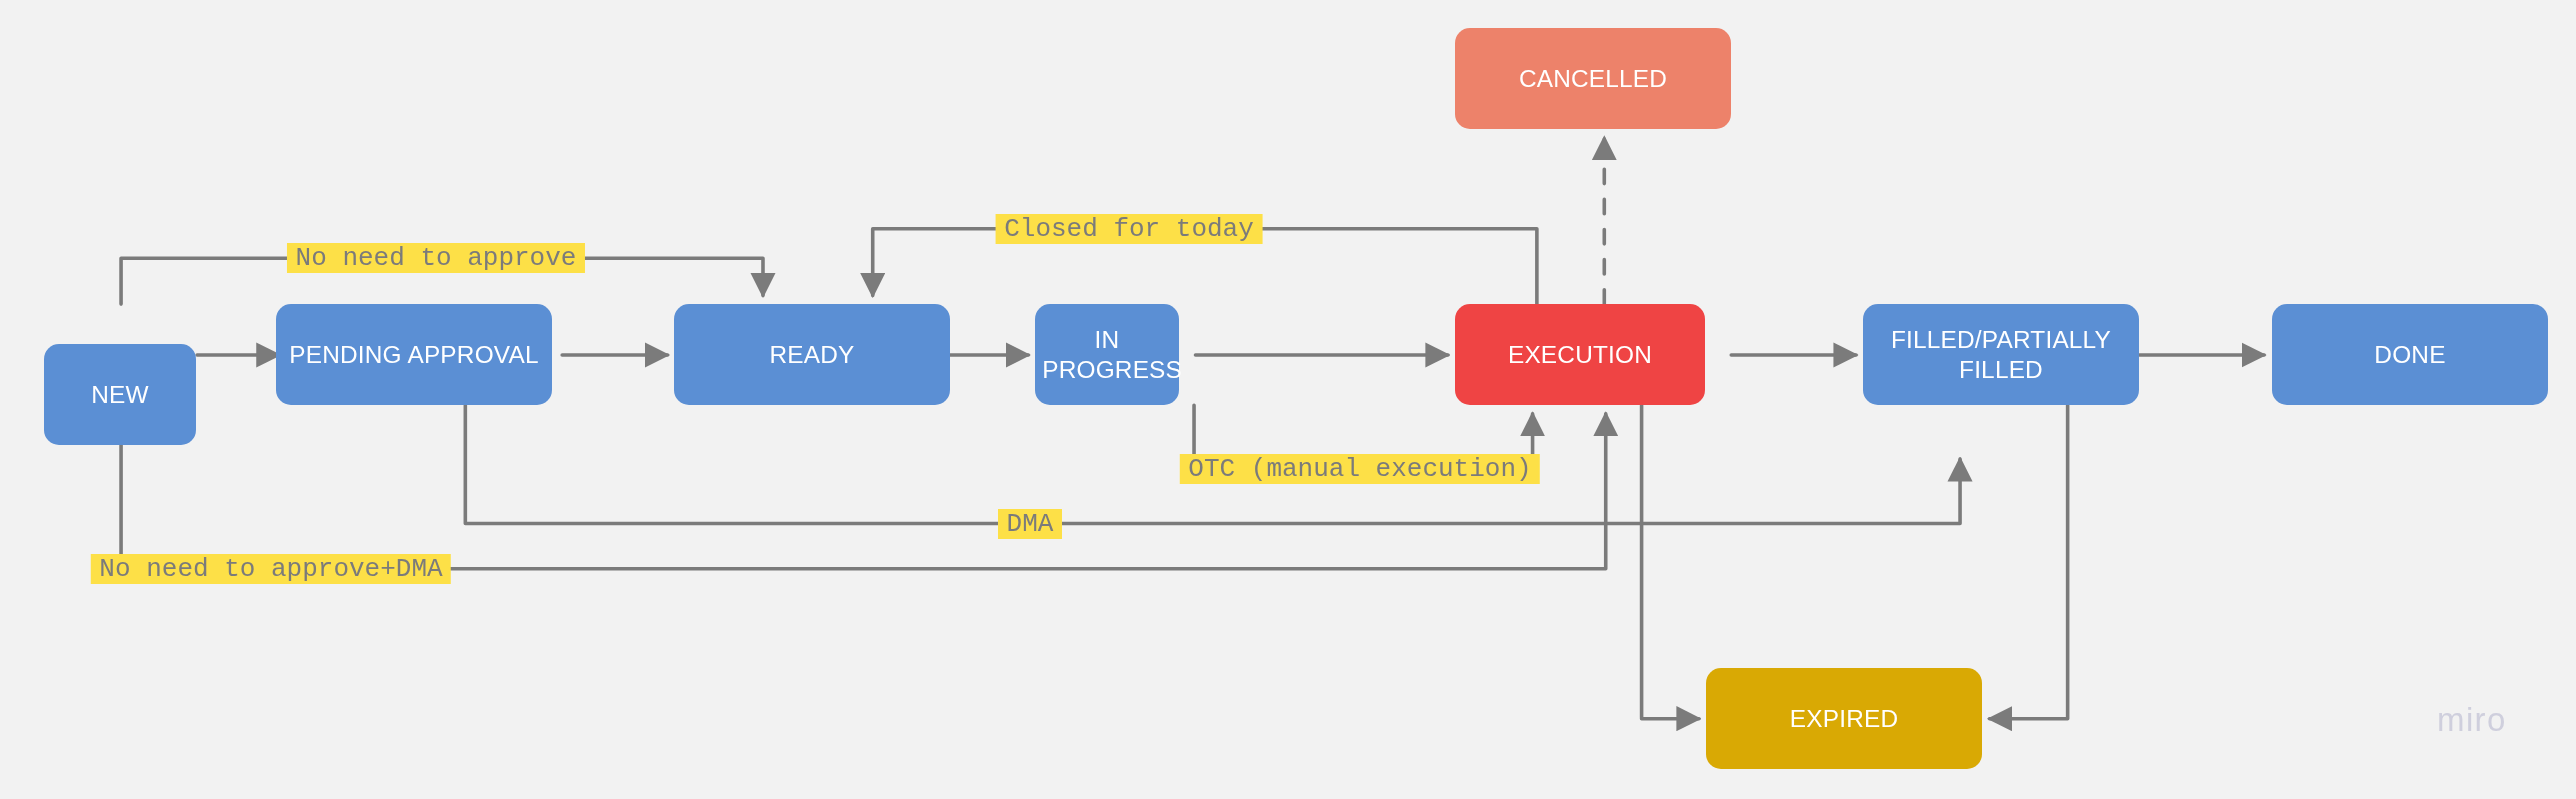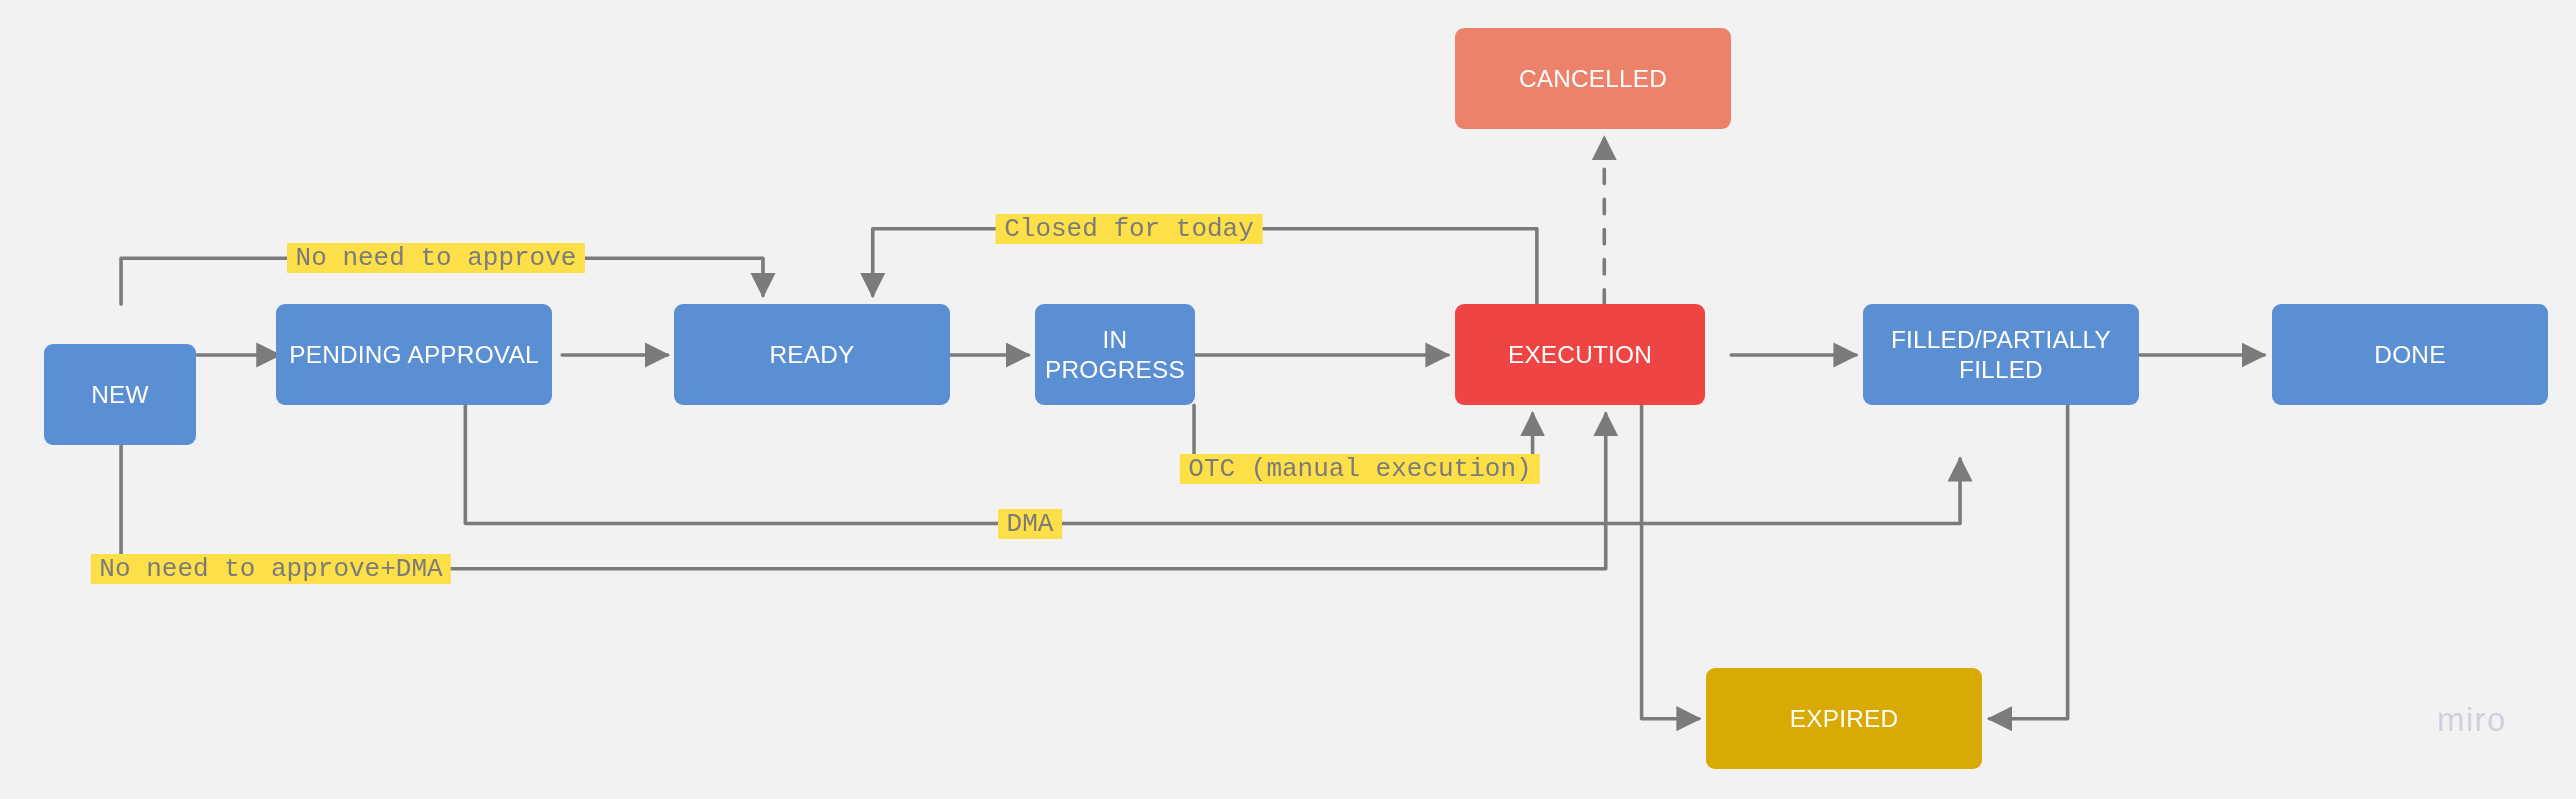--- a/index.html
+++ b/index.html
@@ -23,21 +23,21 @@
   svg.wires {
     position: absolute;
     left: 0;
     top: 0;
     width: 2576px;
     height: 799px;
   }
   .node {
     position: absolute;
     box-sizing: border-box;
-    border-radius: 9px;
+    border-radius: 15px;
     display: flex;
     align-items: center;
     justify-content: center;
     text-align: center;
     color: #ffffff;
     font-family: "Liberation Sans", sans-serif;
     font-size: 24.4px;
     font-weight: 400;
     letter-spacing: 0.2px;
     line-height: 1.22;
@@ -121,21 +121,21 @@
   </div>
 
   <div class="node" style="left:276px; top:304px; width:276px; height:101px; background:#5b8fd4;">
     <span class="node-label">PENDING APPROVAL</span>
   </div>
 
   <div class="node" style="left:674px; top:304px; width:276px; height:101px; background:#5b8fd4;text-align:center;">
     <span class="node-label">READY</span>
   </div>
 
-  <div class="node" style="left:1035px; top:304px; width:160px; height:101px; background:#5b8fd4;">
+  <div class="node" style="left:1035px; top:304px; width:144px; height:101px; background:#5b8fd4;">
     <span class="node-label">IN PROGRESS</span>
   </div>
 
   <div class="node" style="left:1455px; top:304px; width:250px; height:101px; background:#ef4444;">
     <span class="node-label">EXECUTION</span>
   </div>
 
   <div class="node" style="left:1863px; top:304px; width:276px; height:101px; background:#5b8fd4;">
     <span class="node-label">FILLED/PARTIALLY FILLED</span>
   </div>

